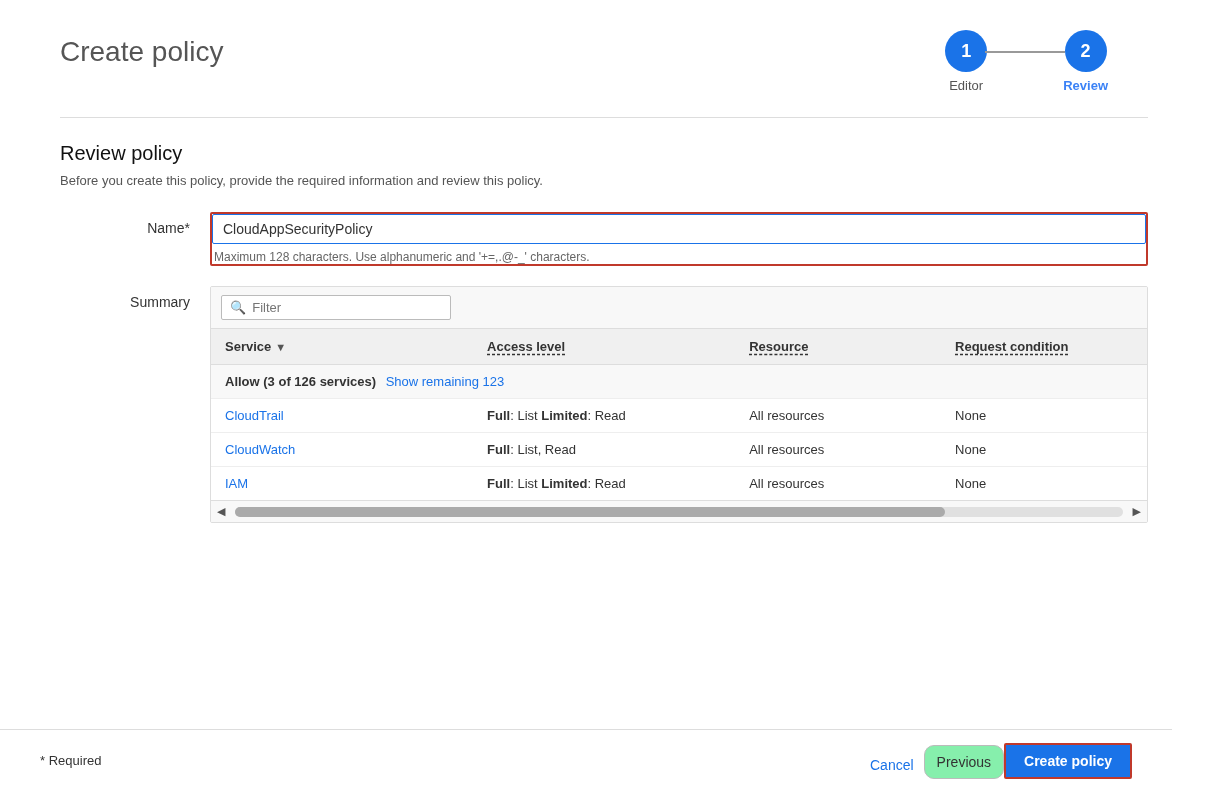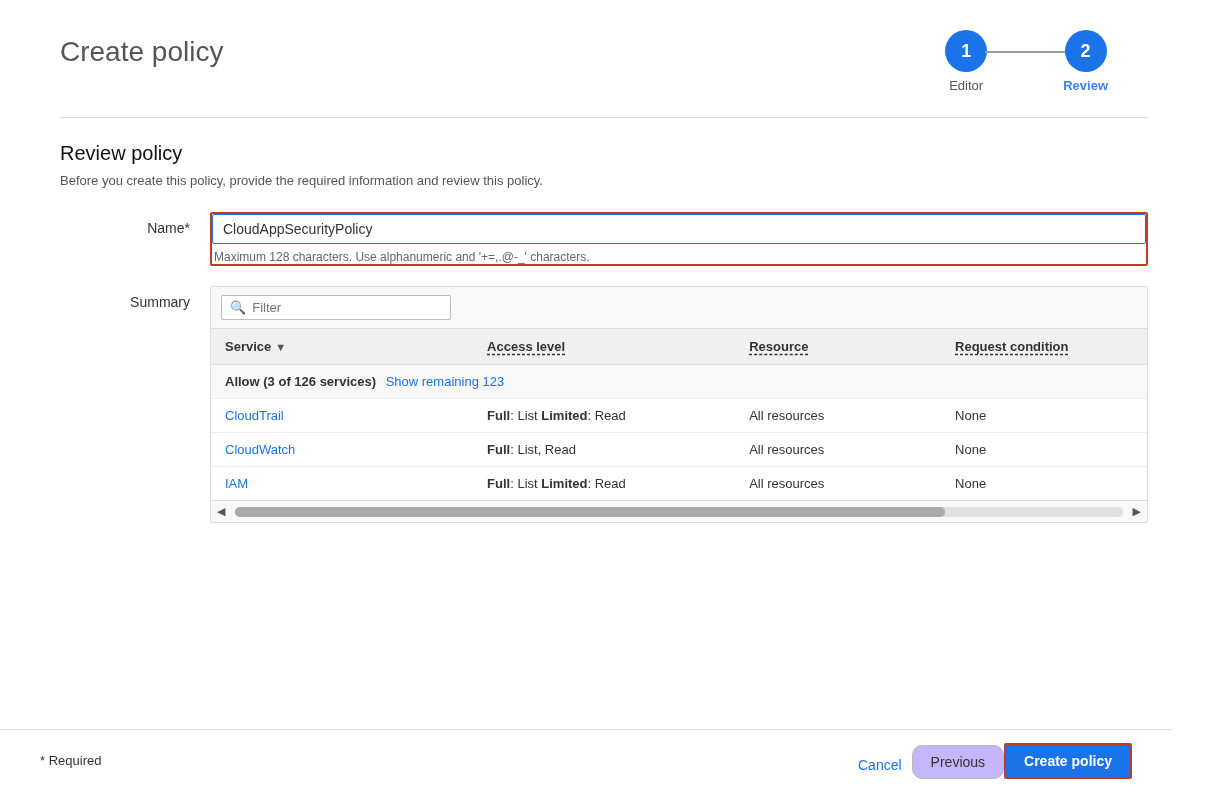--- a/index.html
+++ b/index.html
@@ -346,26 +346,26 @@
     .btn-cancel {
       background: transparent;
       border: none;
       color: #1a73e8;
       font-size: 14px;
       cursor: pointer;
       padding: 6px 10px;
     }
 
     .btn-previous {
-      background: #c4b5fd;
+      background: #86efac;
       border: 1px solid #bbb;
       color: #333;
       font-size: 14px;
       cursor: pointer;
-      padding: 8px 18px;
+      padding: 8px 12px;
       border-radius: 10px;
     }
 
     .btn-create {
       background: #1a73e8;
       border: 2px solid #c0392b;
       color: #fff;
       font-size: 14px;
       font-weight: 600;
       cursor: pointer;

